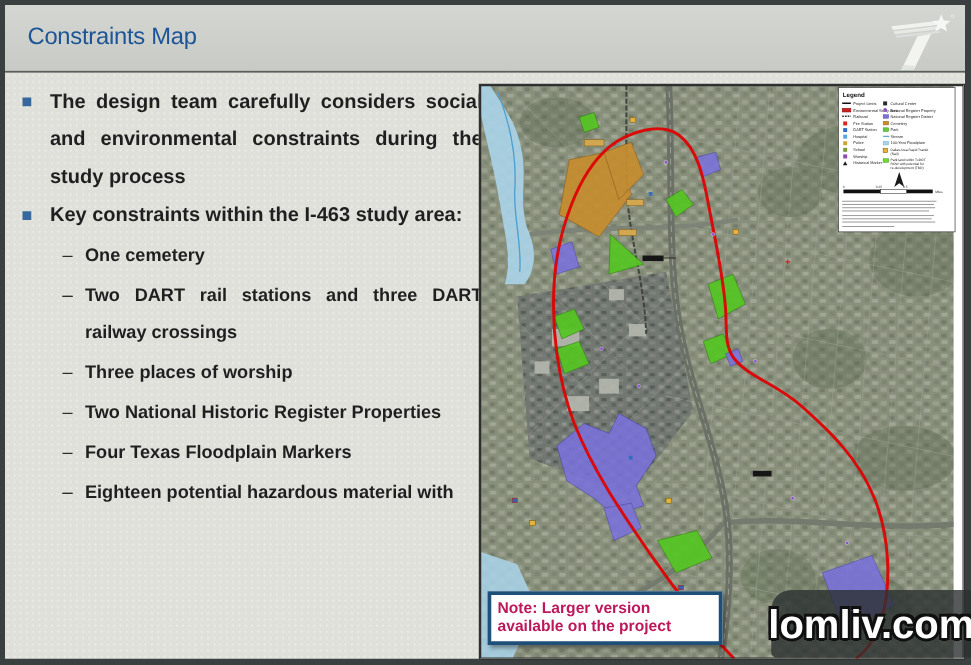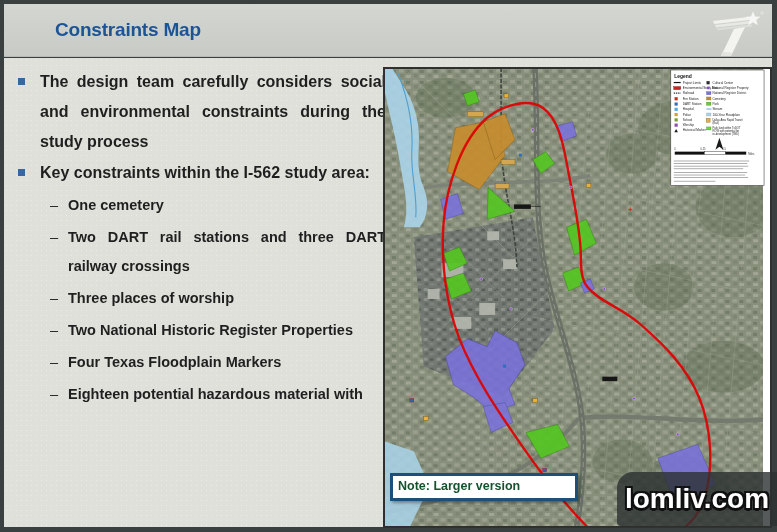--- a/index.html
+++ b/index.html
@@ -1,43 +1,43 @@
 <!DOCTYPE html>
 <html><head>
 <meta charset="utf-8">
 <style>
   html,body{margin:0;padding:0;background:#23282a;}
   *{box-sizing:border-box;}
   .slide{position:relative;width:777px;height:532px;background:#3a4040;
          font-family:"Liberation Sans",sans-serif;overflow:hidden;}
   .header{position:absolute;left:4px;top:4px;width:768px;height:53px;
           background:linear-gradient(#d4d6d1,#c7cac5);border-bottom:1px solid #b8bbb5;}
-  .title{position:absolute;left:18px;top:15px;font-size:19px;font-weight:bold;
-         color:#1c5498;letter-spacing:-.2px;margin-left:33px;}
+  .title{position:absolute;left:18px;top:15px;font-size:19px;font-weight:normal;
+         color:#1c5498;letter-spacing:-.2px;}
   .logo{position:absolute;right:6px;top:4px;}
   .bodyarea{position:absolute;left:4px;top:58px;width:768px;height:469px;
             background-color:#dfe0da;
             background-image:radial-gradient(circle,#eaebe5 .8px,transparent .9px);
             background-size:5px 5px;}
   .content{position:absolute;left:12px;top:9px;width:370px;color:#1f1f1f;}
   .li1{position:relative;padding-left:24px;font-size:16px;line-height:30px;margin-bottom:1px;}
   .li1 .sq{position:absolute;left:2px;top:11px;width:7px;height:7px;background:#36689f;}
   .li2{position:relative;padding-left:52px;font-size:14.5px;line-height:29px;margin-top:3px;}
   .li2 .dash{position:absolute;left:34px;top:0;color:#2b2b2b;}
   .jt{display:block;text-align:justify;font-weight:bold;}
   .map{position:absolute;left:379px;top:9px;width:389px;height:461px;background:#fff;
        border:1px solid #2f332f;}
   .mapsvg{position:absolute;left:0;top:0;width:387px;height:459px;display:block;}
   .note{position:absolute;left:6px;top:405px;width:188px;background:#fff;
         border:3px solid #1d4f79;padding:3px 5px 4px 5px;box-shadow:2px 2px 3px rgba(0,0,0,.35);}
-  .note div{font-size:12.5px;font-weight:bold;line-height:15px;color:#14532d;white-space:nowrap;}
+  .note div{font-size:12.5px;font-weight:bold;line-height:15px;color:#be185d;white-space:nowrap;}
   .watermark{position:absolute;right:0;bottom:6px;width:160px;height:54px;
              background:rgba(44,49,49,.8);border-radius:16px 0 0 4px;
              display:flex;align-items:center;justify-content:center;
-             font-size:28px;font-weight:bold;color:#fff;letter-spacing:0;
+             font-size:32px;font-weight:bold;color:#fff;letter-spacing:0;
              text-shadow:2px 2px 0 #101010,-2px 2px 0 #101010,2px -2px 0 #101010,
                          -2px -2px 0 #101010,0 3px 0 #101010;}
   .lg{font-family:"Liberation Sans",sans-serif;font-size:3.1px;fill:#1c1c1c;}
   .lgs{font-family:"Liberation Sans",sans-serif;font-size:2.7px;fill:#1c1c1c;}
   .lgt{font-family:"Liberation Sans",sans-serif;font-size:5px;font-weight:bold;fill:#111;}
   .sc{font-family:"Liberation Sans",sans-serif;font-size:2.6px;fill:#333;}
 </style>
 </head>
 <body>
 
@@ -58,21 +58,21 @@
 
   <div class="bodyarea">
 
     <div class="content">
       <div class="li1">
         <span class="sq"></span>
         <span class="jt">The design team carefully considers social and environmental constraints during the study process</span>
       </div>
       <div class="li1">
         <span class="sq"></span>
-        <span class="jt">Key constraints within the I-562 study area:</span>
+        <span class="jt">Key constraints within the I-463 study area:</span>
       </div>
       <div class="li2">
         <span class="dash">–</span>
         <span class="jt">One cemetery</span>
       </div>
       <div class="li2">
         <span class="dash">–</span>
       </div>
       <div class="li2">
         <span class="dash">–</span>
@@ -321,19 +321,20 @@
             <rect x="292" y="109.7" width="75" height=".8"></rect>
               <rect x="292" y="113.3" width="42" height=".8"></rect>
           </g>
         </g>
 
         <rect x=".5" y=".5" width="389" height="460" fill="none" stroke="#2e2e2e" stroke-width="1"></rect>
       </svg>
 
       <div class="note">
         <div>Note: Larger version</div>
+        <div>available on the project</div>
       </div>
     </div>
 
   </div>
 
   <div class="watermark">lomliv.com</div>
 </div>
 
 </body></html>

